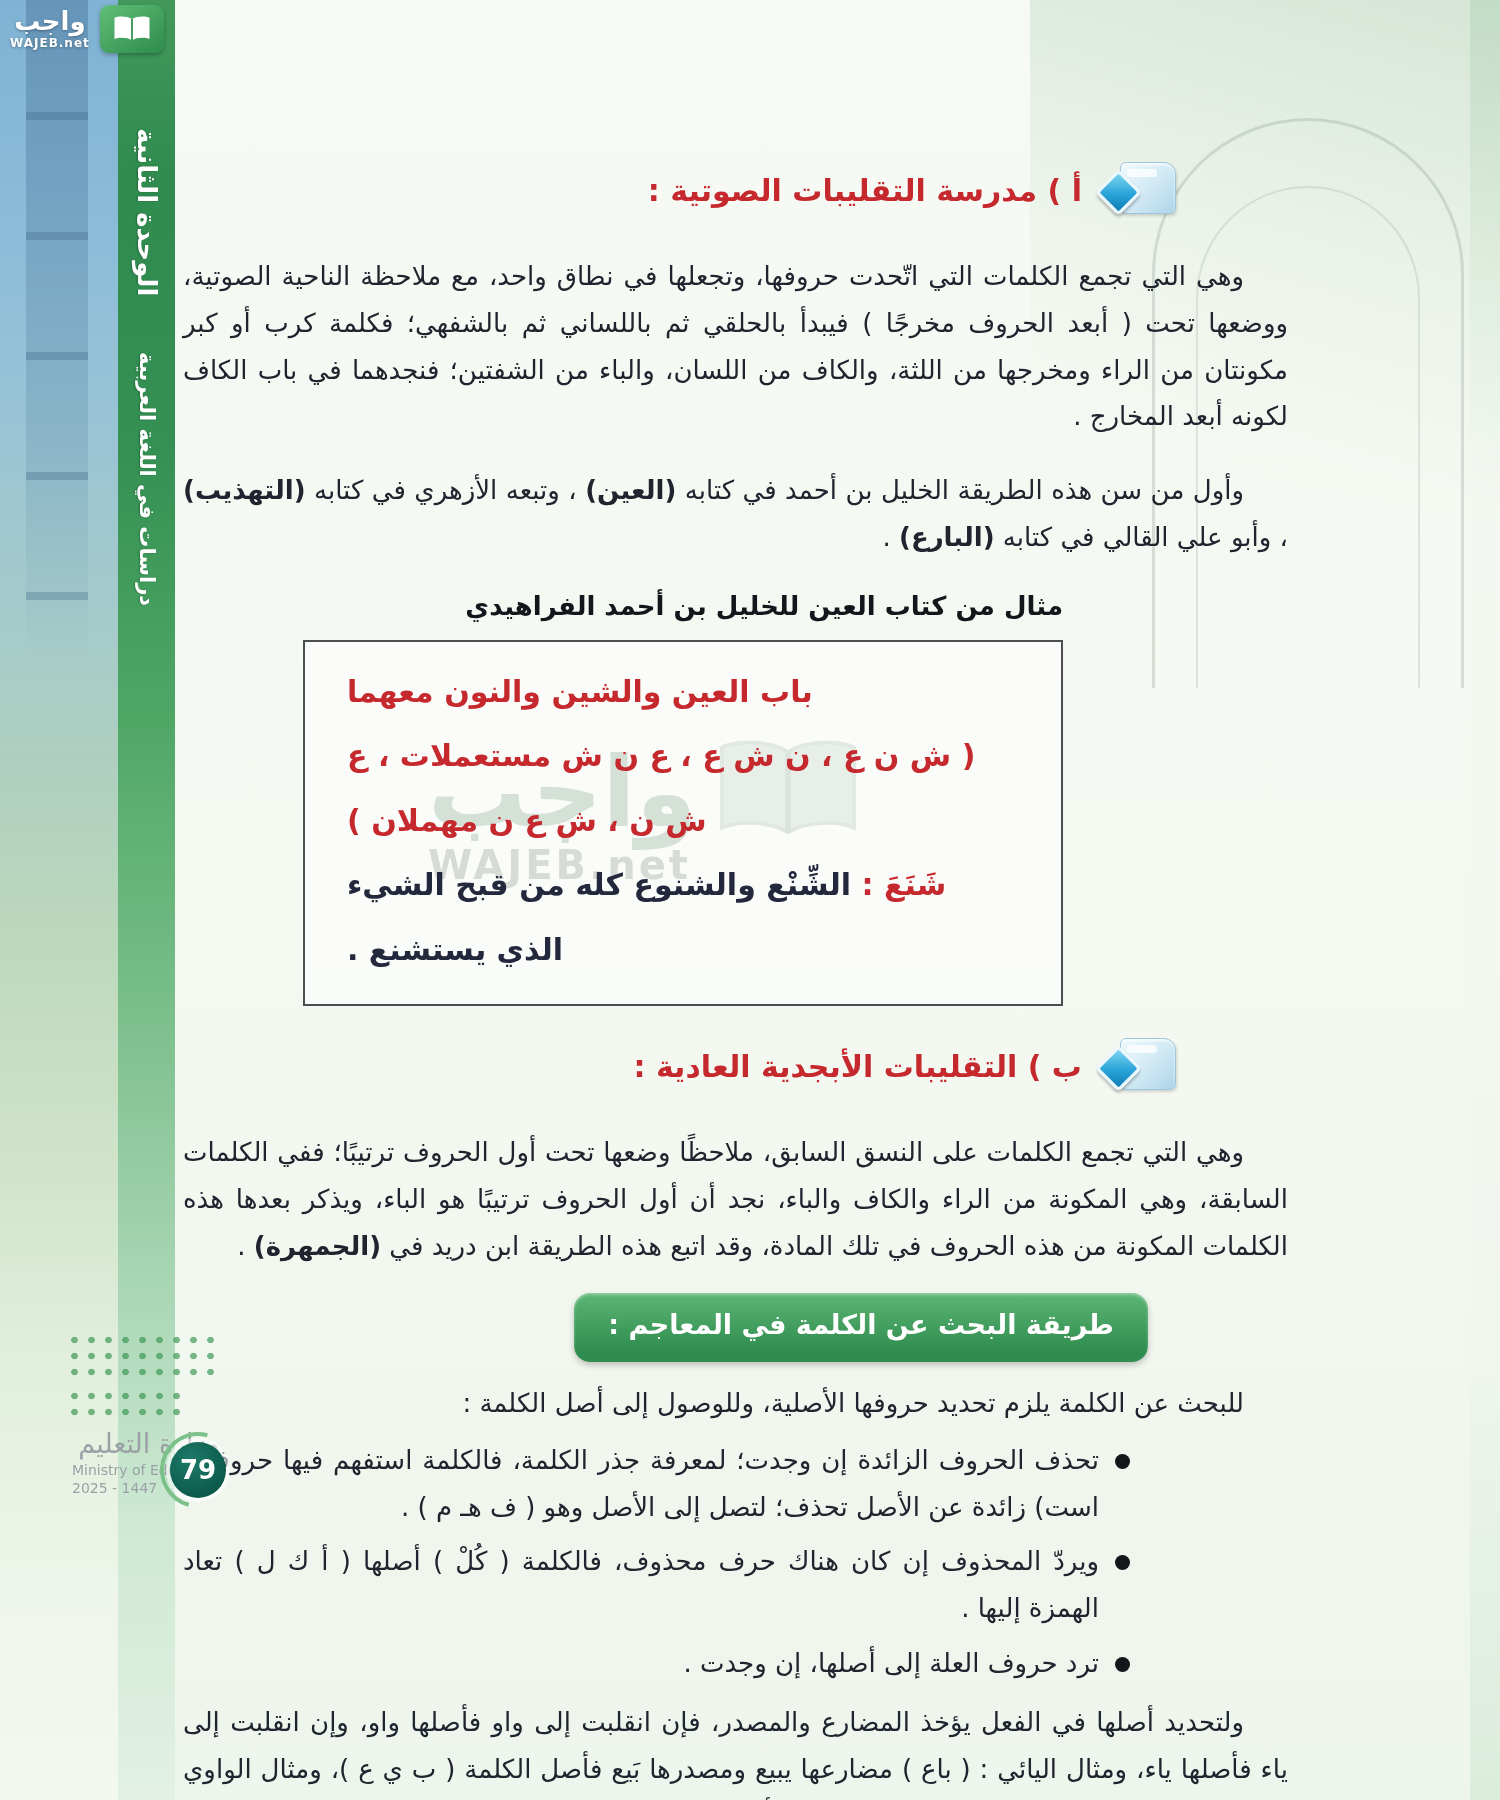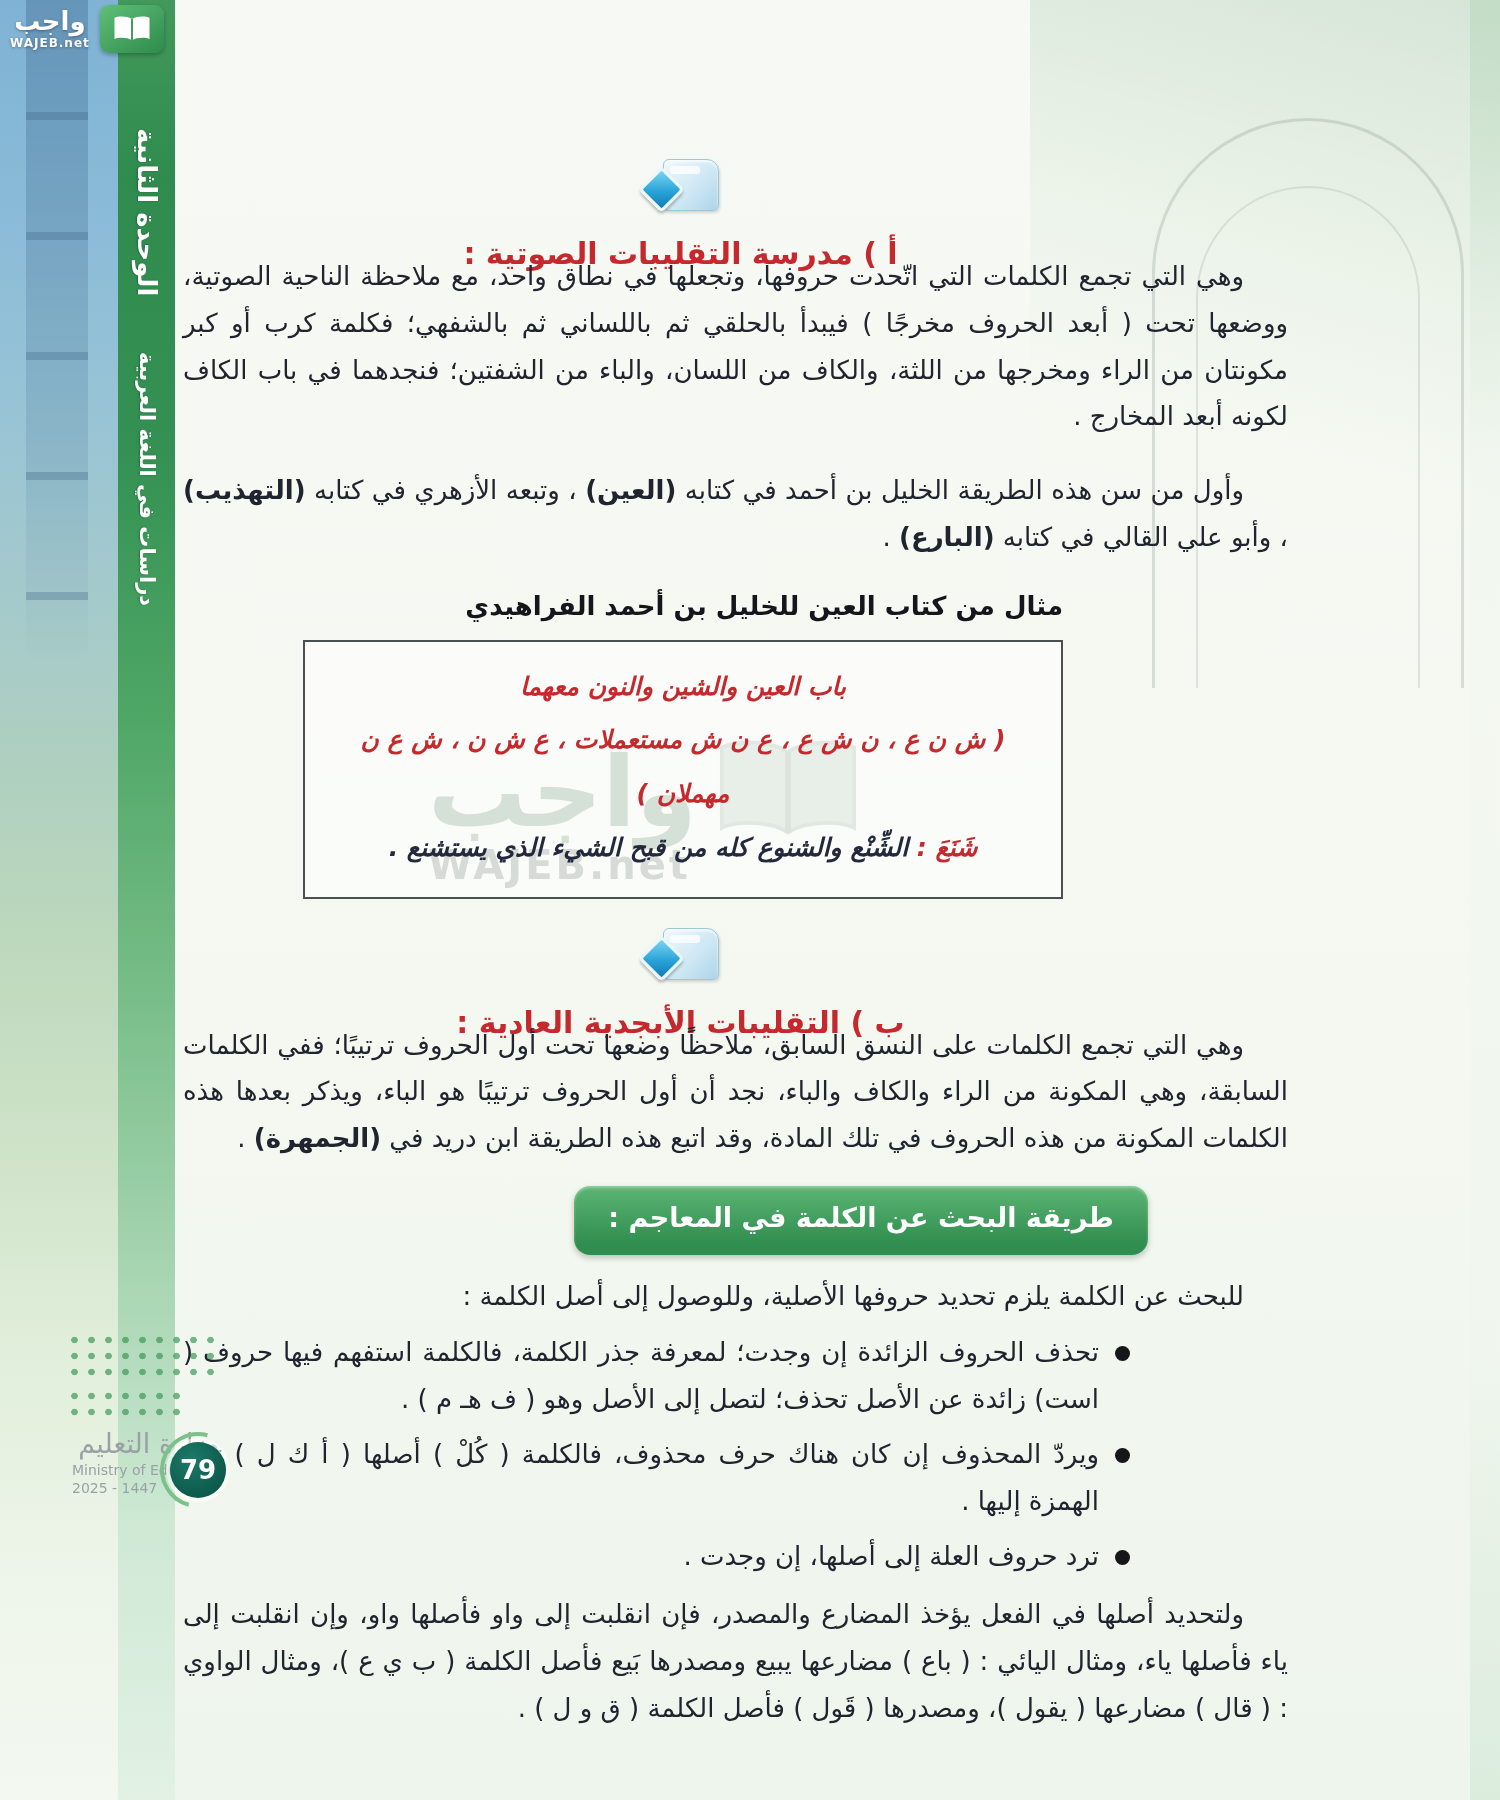--- a/index.html
+++ b/index.html
@@ -68,40 +68,40 @@
 
   
   .main{
     position:absolute; left:183px; top:156px; width:1105px; z-index:3;
     direction:rtl; color:#20242e; font-size:26px; line-height:1.8; text-align:justify;
   }
   p{ margin:0; }
   .body{ margin:27px 0 4px; text-indent:44px; }
   .seg-bold{ font-weight:bold; }
 
-  .heading-row{ display:flex; align-items:center; gap:16px; height:70px; margin:0 110px 4px 0;flex-direction:column; }
+  .heading-row{ display:flex; align-items:center; gap:16px; height:70px; margin:0 110px 4px 0; }
   .heading-row.b{ margin-top:26px; }
   .red-heading{ color:#c5292d; font-size:30px; font-weight:bold; margin:0; line-height:1.2; }
 
   
   .doc-icon{ position:relative; width:80px; height:64px; flex:0 0 auto; }
   .folder{ position:absolute; right:2px; top:3px; width:56px; height:52px; border-radius:6px 12px 6px 6px;
     background:linear-gradient(135deg,#f0f9fd 0%,#cfe8f4 55%,#aed4e8 100%); border:1px solid #9cc6dc;
     box-shadow:inset 0 2px 3px rgba(255,255,255,.8), 1px 2px 3px rgba(0,0,0,.15); }
   .folder::before{ content:""; position:absolute; left:6px; top:6px; right:18px; height:8px;
     background:rgba(255,255,255,.75); border-radius:3px; }
   .diamond{ position:absolute; left:4px; top:17px; width:33px; height:33px; transform:rotate(45deg);
     background:linear-gradient(135deg,#7ed6f2 0%,#29a3d8 55%,#0f7cb4 100%);
     border:3px solid #eaf8fd; border-radius:5px; box-shadow:2px 2px 3px rgba(0,0,0,.25); }
 
   .example-title{ font-weight:bold; font-size:26px; color:#14161c; width:760px;
     margin:22px 225px 10px 0; text-indent:0; }
   .example-box{ width:760px; margin:2px 225px 24px 0; border:2px solid #4a4f52; padding:18px 42px 22px;
     background:rgba(255,255,255,.55); }
-  .box-line{ line-height:2.15; font-size:25px; font-weight:bold; text-align:center; text-indent:0;font-style:italic; }
+  .box-line{ line-height:2.15; font-size:30px; font-weight:bold; text-align:left; text-indent:0; }
   .box-red{ color:#c5292d; }
   .box-navy{ color:#23283d; }
 
   .method-pill{ display:table; margin:24px 140px 4px 0; padding:8px 34px 12px; border-radius:16px;
     background:linear-gradient(180deg,#5cb574 0%,#2f8d4f 85%); color:#ffffff; font-weight:bold; font-size:27px;
     box-shadow:0 3px 6px rgba(0,0,0,.22), inset 0 2px 3px rgba(255,255,255,.35); }
   .method-intro{ margin-top:18px; }
 
   .bullets{ list-style:none; margin:10px 158px 0 0; padding:0; }
   .bullets li{ display:flex; gap:16px; align-items:flex-start; margin-bottom:8px; }

